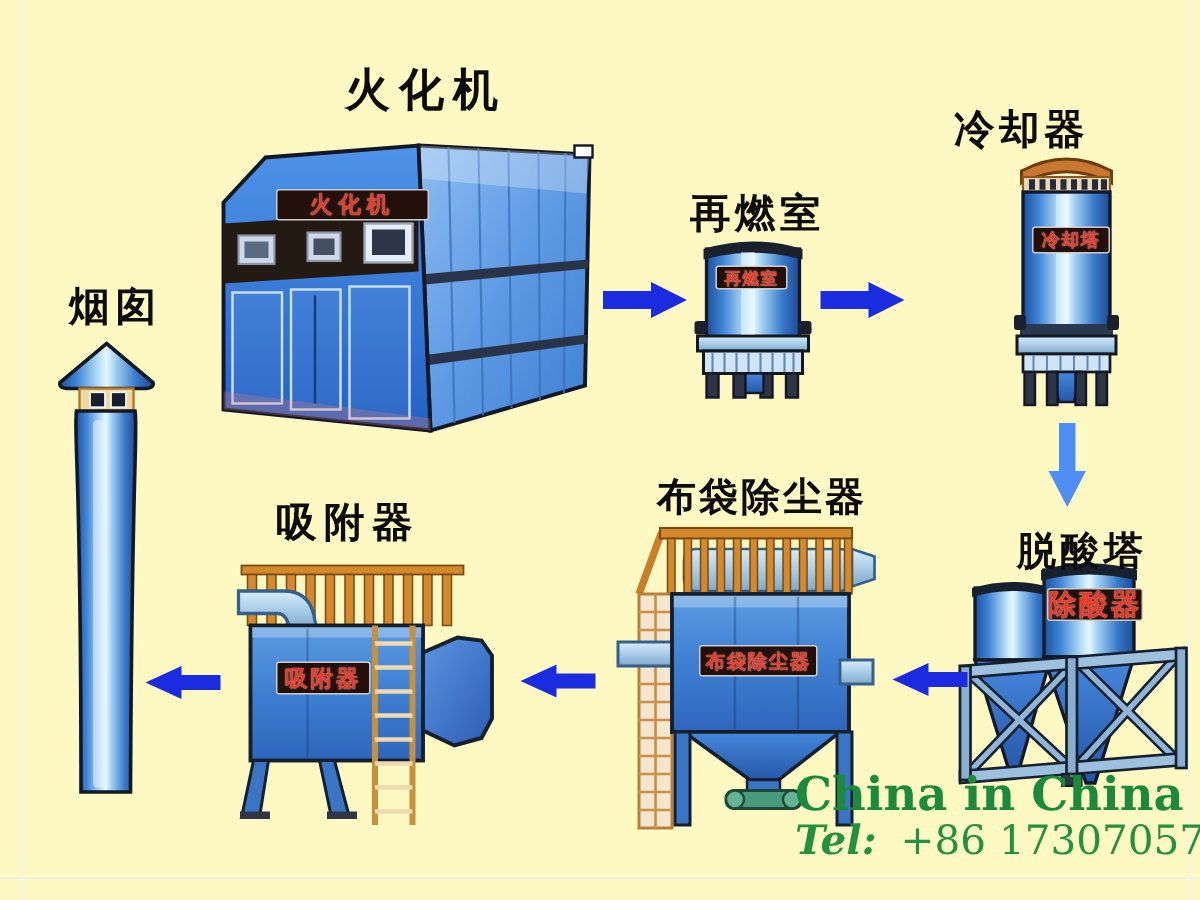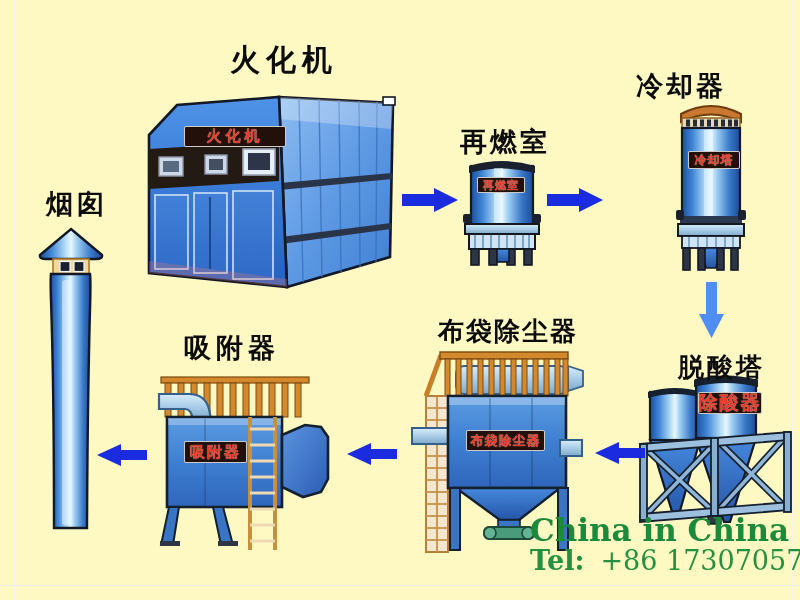--- a/index.html
+++ b/index.html
@@ -24,21 +24,21 @@
   .b-cremator{left:184px;top:126px;width:102px;height:21px;font-size:15px;letter-spacing:4px;}
   .b-afterburner{left:477px;top:177px;width:48px;height:16px;font-size:11px;letter-spacing:1px;}
   .b-cooler{left:688px;top:151px;width:52px;height:18px;font-size:12px;letter-spacing:1px;text-align:center;}
   .b-deacid{left:698px;top:392px;width:64px;height:22px;font-size:19px;letter-spacing:2px;}
   .b-bagfilter{left:466px;top:430px;width:79px;height:21px;font-size:13px;letter-spacing:1px;}
   .b-adsorber{left:184px;top:441px;width:63px;height:22px;font-size:15px;letter-spacing:2px;}
   .wm{position:absolute;font-family:"DejaVu Serif","Liberation Serif",serif;
       font-weight:bold;white-space:nowrap;}
   .wm1{left:530px;top:512px;font-size:31px;color:#1b8a3a;}
   .wm2{left:530px;top:545px;font-size:27px;color:#23913f;font-weight:normal;}
-  .wm2 .tel{font-weight:bold;margin-right:16px;}
+  .wm2 .tel{font-style:italic;font-weight:bold;margin-right:16px;}
 </style>
 </head>
 <body>
 
 <div id="stage">
   <div class="faint-h" style="top:585px"></div>
   <div class="faint-v" style="left:14px"></div>
   <div class="faint-v" style="left:792px"></div>
 
   <svg width="800" height="600" viewBox="0 0 800 600">

